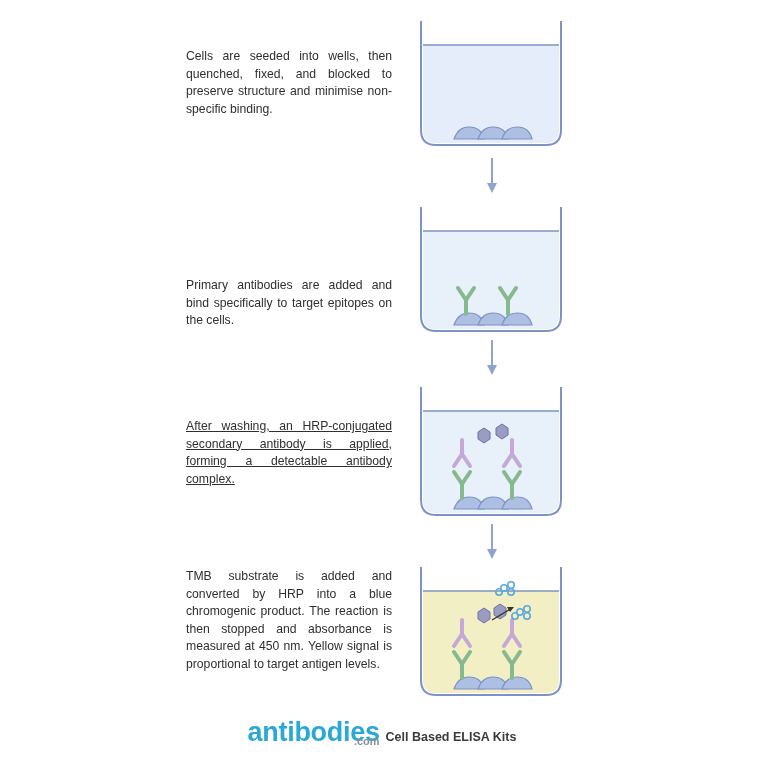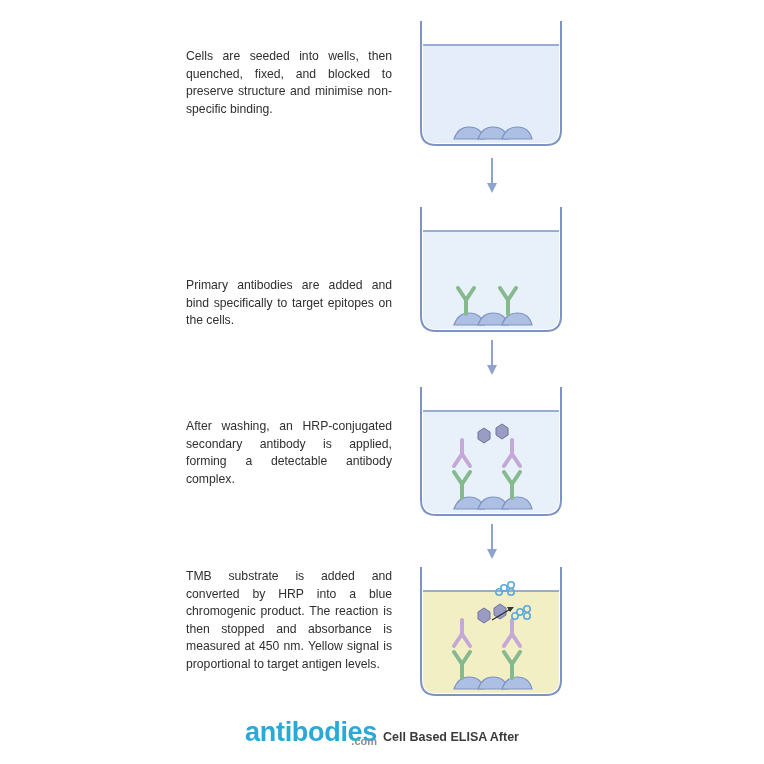--- a/index.html
+++ b/index.html
@@ -142,21 +142,21 @@
   </div>
 
   <div class="arrow" style="top:340px;">
     <svg width="14" height="36" viewBox="0 0 14 36">
       <line x1="7" y1="0" x2="7" y2="27" stroke="#8ea4cf" stroke-width="2"></line>
       <path d="M7 35 L2 25 L12 25 Z" fill="#8ea4cf"></path>
     </svg>
   </div>
 
   <div class="step" style="top:382px;">
-    <div class="step-text" style="top:36px;">After washing, an HRP-conjugated secondary antibody is applied, forming a detectable antibody complex.</div>
+    <div class="step-text" style="top:36px;text-decoration:underline;">After washing, an HRP-conjugated secondary antibody is applied, forming a detectable antibody complex.</div>
     <div class="well-wrap" style="top:2px;">
       <svg width="146" height="134" viewBox="0 0 146 134">
         <path d="M3 3 L3 116 Q3 131 18 131 L128 131 Q143 131 143 116 L143 3" fill="#ffffff" stroke="#7c93c4" stroke-width="2"></path>
         <path d="M5 27 L5 116 Q5 129 18 129 L128 129 Q141 129 141 116 L141 27 Z" fill="#e8f1fa"></path>
         <line x1="5" y1="27" x2="141" y2="27" stroke="#7c93c4" stroke-width="1.4"></line>
         <g>
           <path d="M36 125 q4 -12 15 -12 q12 0 15 12 z" fill="#aebfe4" stroke="#7c93c4" stroke-width="1.2"></path>
           <path d="M60 125 q4 -12 15 -12 q12 0 15 12 z" fill="#aebfe4" stroke="#7c93c4" stroke-width="1.2"></path>
           <path d="M84 125 q4 -12 15 -12 q12 0 15 12 z" fill="#aebfe4" stroke="#7c93c4" stroke-width="1.2"></path>
         </g>
@@ -263,16 +263,16 @@
         </g>
       </svg>
     </div>
   </div>
 
   <div class="footer">
     <div class="brand">
       <span>antibodies</span>
       <span class="brand-dotcom">.com</span>
     </div>
-    <div class="footer-label">Cell Based ELISA After</div>
+    <div class="footer-label">Cell Based ELISA Kits</div>
   </div>
 
 </div>
 
 </body></html>

